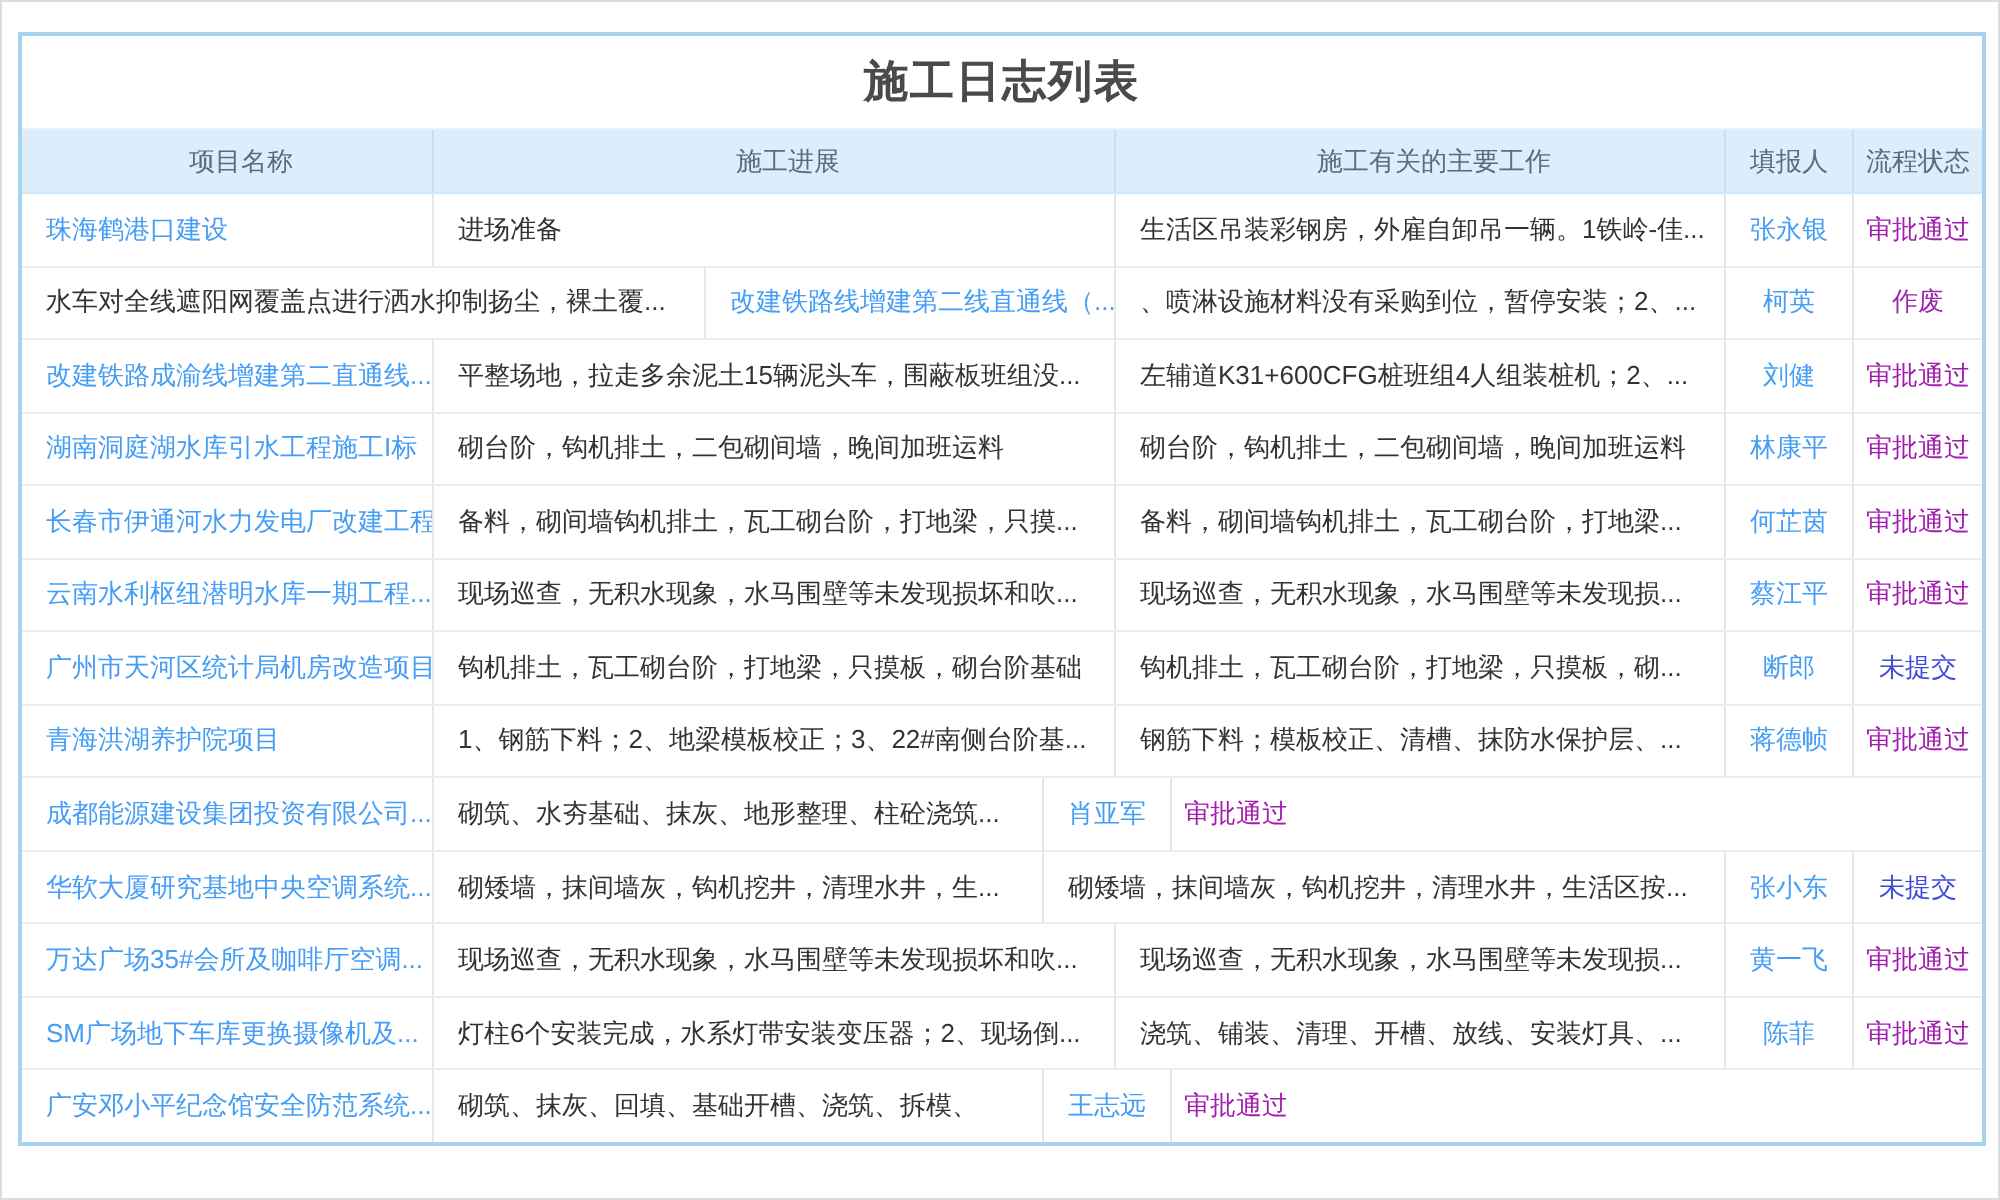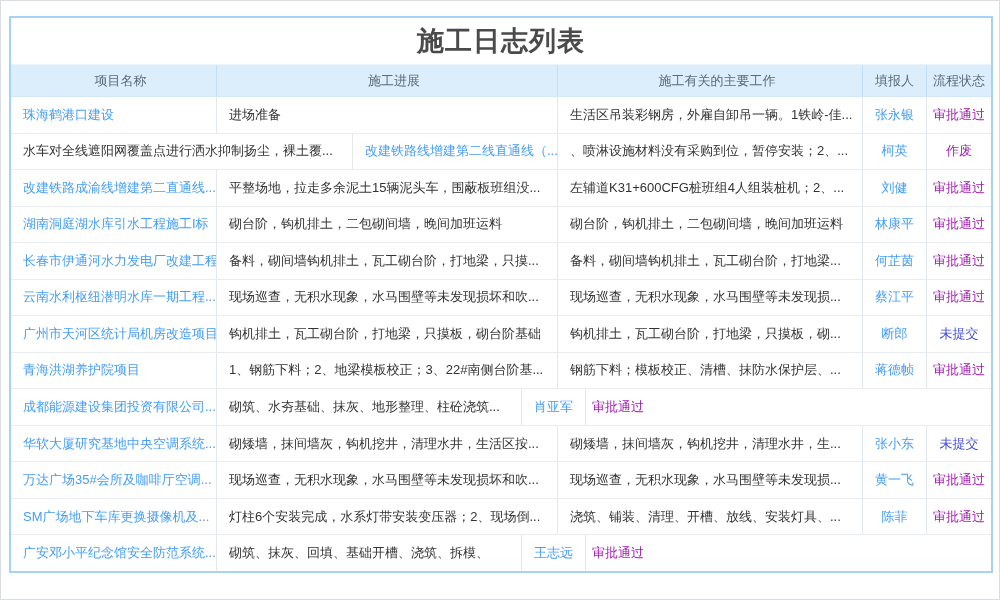--- a/index.html
+++ b/index.html
@@ -4,21 +4,21 @@
 <style>
   * { margin:0; padding:0; box-sizing:border-box; }
   html,body { width:1000px; height:600px; background:#fff; overflow:hidden;
               font-family:"Liberation Sans","DejaVu Sans",sans-serif; }
   .page { position:relative; width:1000px; height:600px; background:#fff;
           border:1px solid #d9dde2; }
   .panel { position:absolute; left:8px; top:15px; width:984px; height:557px;
            border:2px solid #a9d2f1; background:#fff; display:flex; flex-direction:column; }
   .title-bar { height:46px; display:flex; align-items:center; justify-content:center;
                background:#fff; }
-  .title-bar .title { font-size:27px; font-weight:700; color:#4a4a4a; letter-spacing:1px; }
+  .title-bar .title { font-size:22px; font-weight:700; color:#4a4a4a; letter-spacing:1px; }
   .thead { height:33px; display:flex; background:#dcedfb; border-top:1px solid #eaf4fc;
            border-bottom:1px solid #d2e7f8; }
   .th { display:flex; align-items:center; justify-content:center; font-size:13px;
         color:#5b6b7b; overflow:hidden; white-space:nowrap;padding-left:14px; }
   .th + .th { border-left:1px solid #c6def2; }
   .tbody { flex:1; display:flex; flex-direction:column; }
   .tr { flex:1; display:flex; }
   .tr + .tr { border-top:1px solid #e9edf1; }
   .td { display:flex; align-items:center; font-size:13px; color:#333;
         overflow:hidden; white-space:nowrap; padding:0 12px; }
@@ -117,22 +117,22 @@
 
       <div class="tr">
         <div class="td c1">成都能源建设集团投资有限公司...</div>
         <div class="td c3">砌筑、水夯基础、抹灰、地形整理、柱砼浇筑...</div>
         <div class="td c4">肖亚军</div>
         <div class="td c5 status approved">审批通过</div>
       </div>
 
       <div class="tr">
         <div class="td c1">华软大厦研究基地中央空调系统...</div>
+        <div class="td c3">砌矮墙，抹间墙灰，钩机挖井，清理水井，生...</div>
         <div class="td c2">砌矮墙，抹间墙灰，钩机挖井，清理水井，生活区按...</div>
-        <div class="td c3">砌矮墙，抹间墙灰，钩机挖井，清理水井，生...</div>
         <div class="td c4">张小东</div>
         <div class="td c5 status unsubmitted">未提交</div>
       </div>
 
       <div class="tr">
         <div class="td c1">万达广场35#会所及咖啡厅空调...</div>
         <div class="td c2">现场巡查，无积水现象，水马围壁等未发现损坏和吹...</div>
         <div class="td c3">现场巡查，无积水现象，水马围壁等未发现损...</div>
         <div class="td c4">黄一飞</div>
         <div class="td c5 status approved">审批通过</div>

